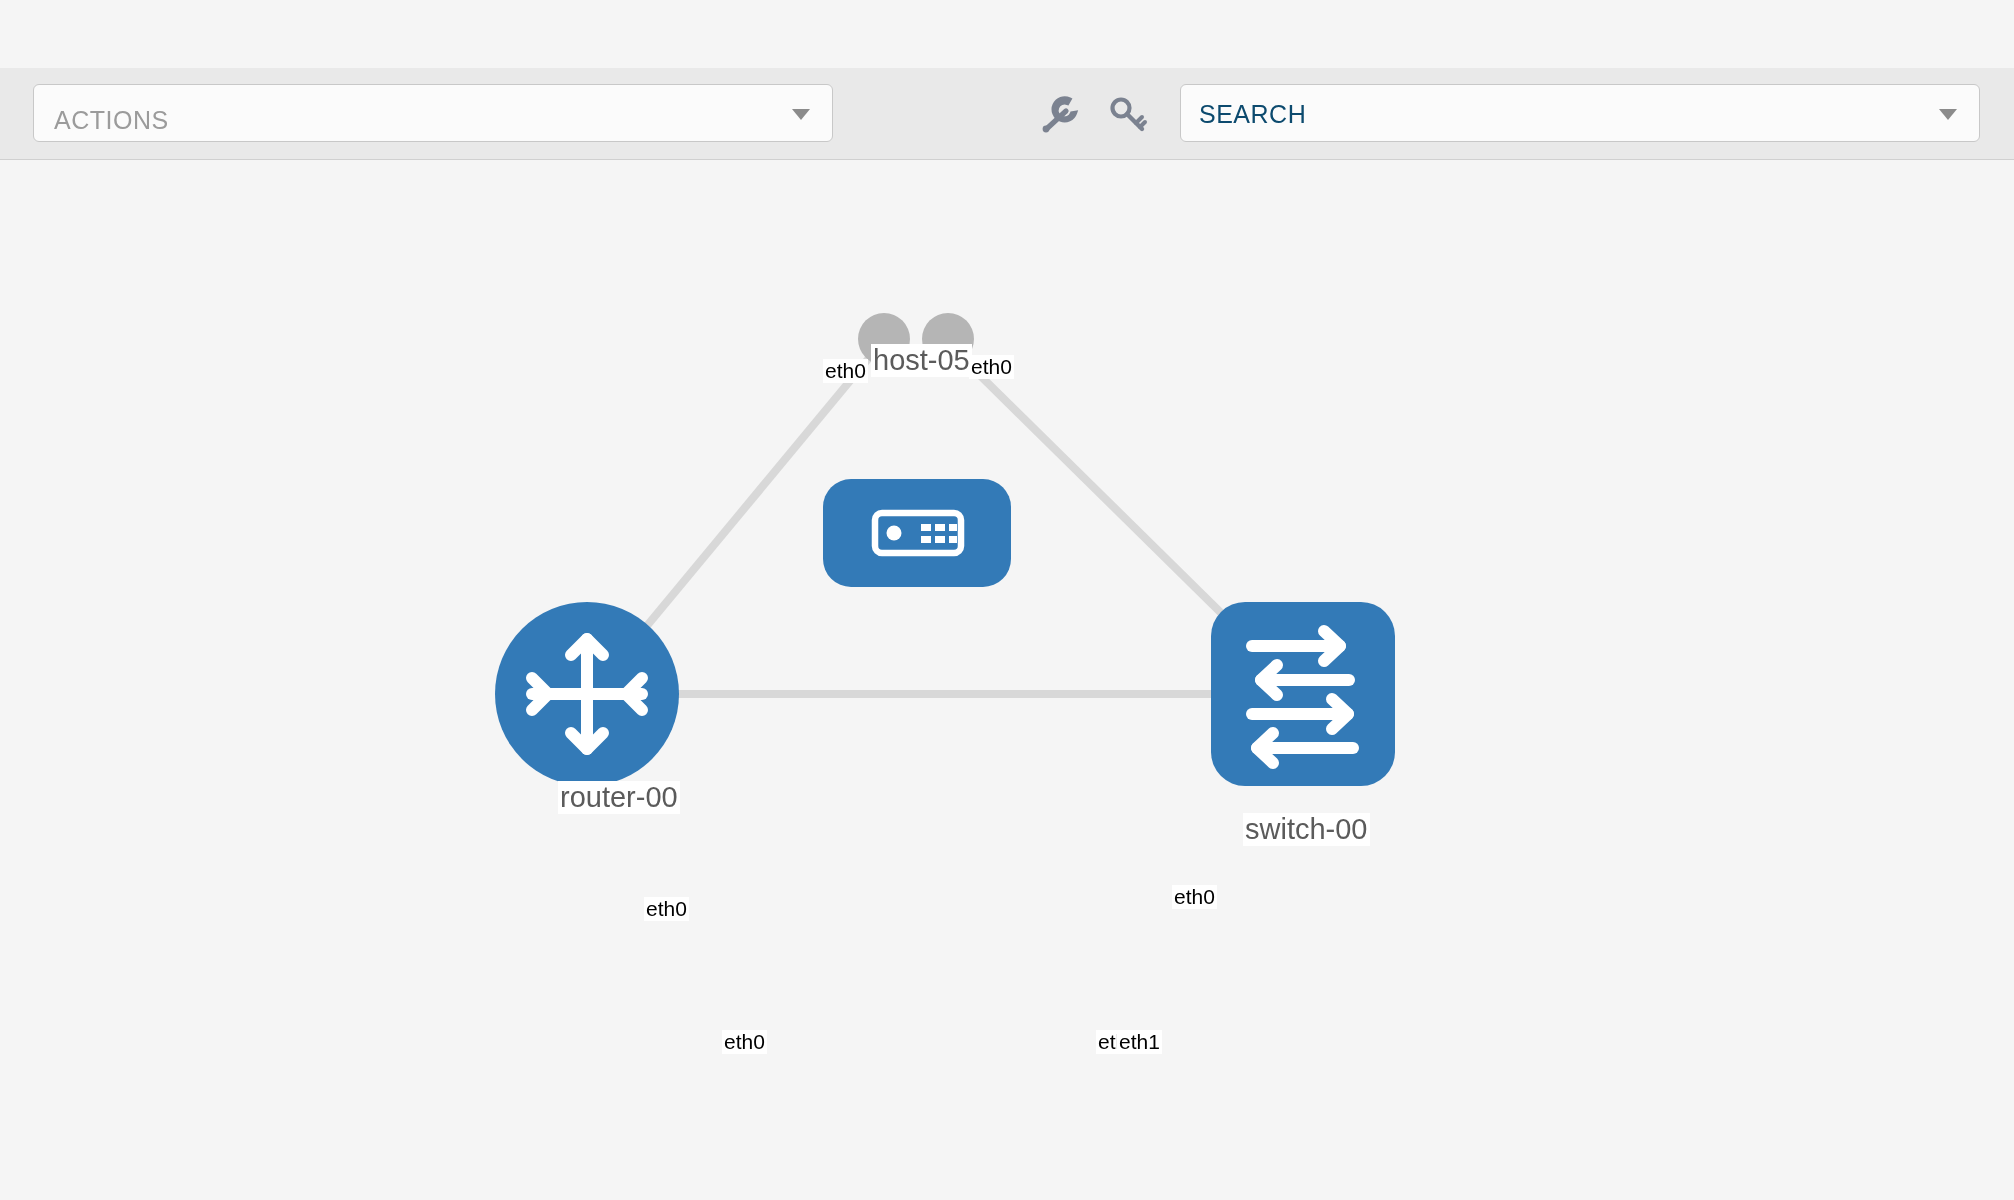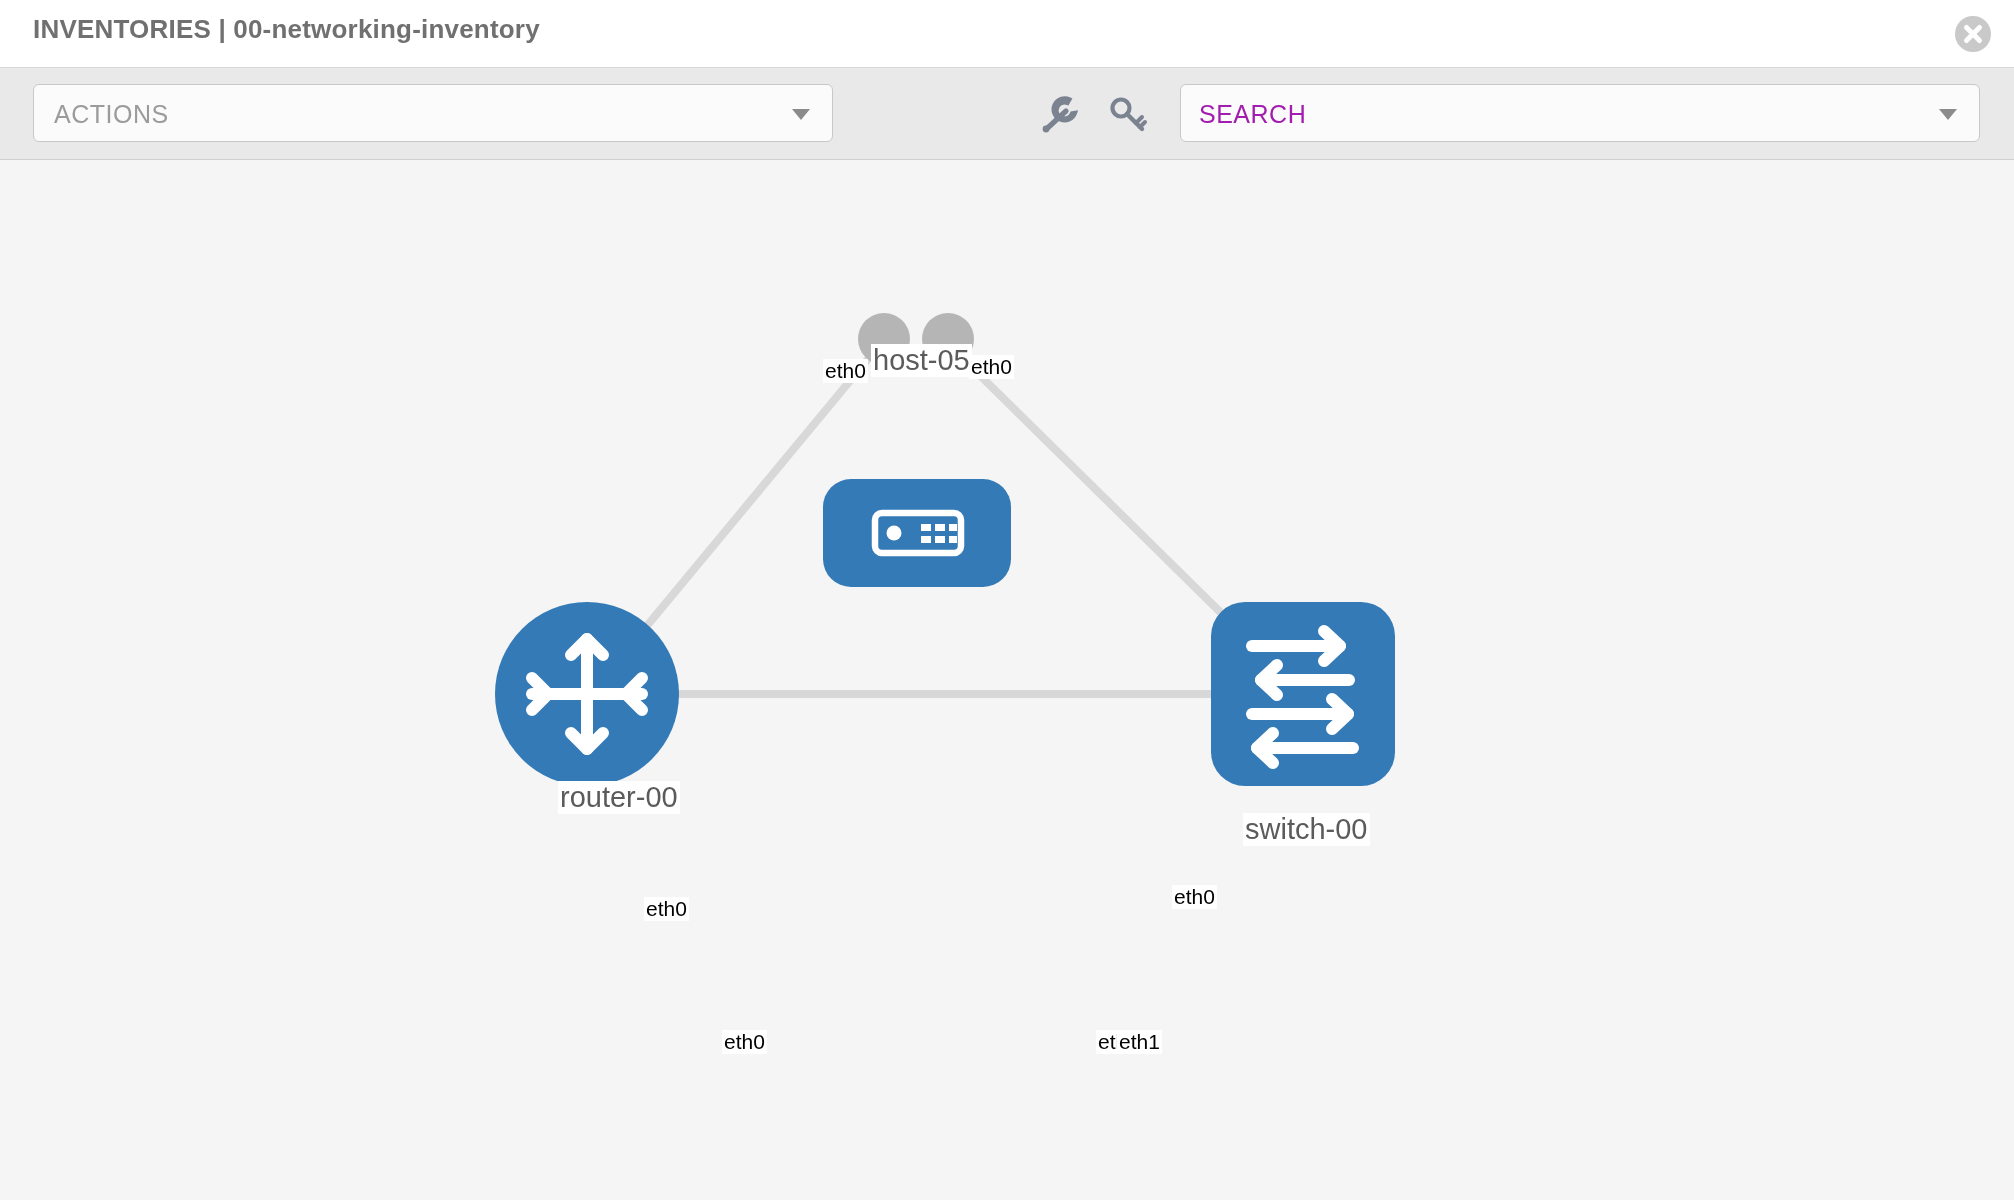--- a/index.html
+++ b/index.html
@@ -46,21 +46,21 @@
   }
   .actions-select {
     position: absolute; left: 33px; top: 16px;
     width: 800px; height: 58px;
     background: #fbfbfb;
     border: 1px solid #c8c8c8;
     border-radius: 6px;
     box-sizing: border-box;
   }
   .actions-label {
-    position: absolute; left: 20px; top: 15px;
+    position: absolute; left: 20px; top: 21px;
     font-size: 25px; color: #9b9b9b;
     letter-spacing: 0.5px;
   }
   .caret {
     position: absolute; right: 22px; top: 24px;
     width: 0; height: 0;
     border-left: 9px solid transparent;
     border-right: 9px solid transparent;
     border-top: 11px solid #8b8b8b;
   }
@@ -75,21 +75,21 @@
   .search-box {
     position: absolute; left: 1180px; top: 84px;
     width: 800px; height: 58px;
     background: #fbfbfb;
     border: 1px solid #c8c8c8;
     border-radius: 6px;
     box-sizing: border-box;
   }
   .search-label {
     position: absolute; left: 18px; top: 15px;
-    font-size: 25px; color: #a21caf;
+    font-size: 25px; color: #0c4a6e;
     letter-spacing: 0.5px;
   }
 
   
   .canvas {
     position: absolute; left: 0; top: 161px;
     width: 2014px; height: 1039px;
     background: #f5f5f5;
     overflow: hidden;
   }
@@ -112,29 +112,20 @@
     white-space: nowrap;
     padding: 0 2px;
     line-height: 1.15;
   }
 </style>
 </head>
 <body>
 
 <div id="app">
 
-  <div class="header">
-    <div class="header-title">INVENTORIES | 00-networking-inventory</div>
-    <div class="close-btn">
-      <svg width="38" height="38" viewBox="0 0 38 38">
-        <circle cx="19" cy="19" r="18" fill="#c9c9c9"></circle>
-        <path d="M12.5 12.5 L25.5 25.5 M25.5 12.5 L12.5 25.5" stroke="#ffffff" stroke-width="5" stroke-linecap="round"></path>
-      </svg>
-    </div>
-  </div>
 
   <div class="toolbar">
     <div class="actions-select">
       <span class="actions-label">ACTIONS</span>
       <span class="caret"></span>
     </div>
   </div>
 
   <div class="tool-icon wrench-icon">
     <svg width="46" height="46" viewBox="0 0 46 46">

